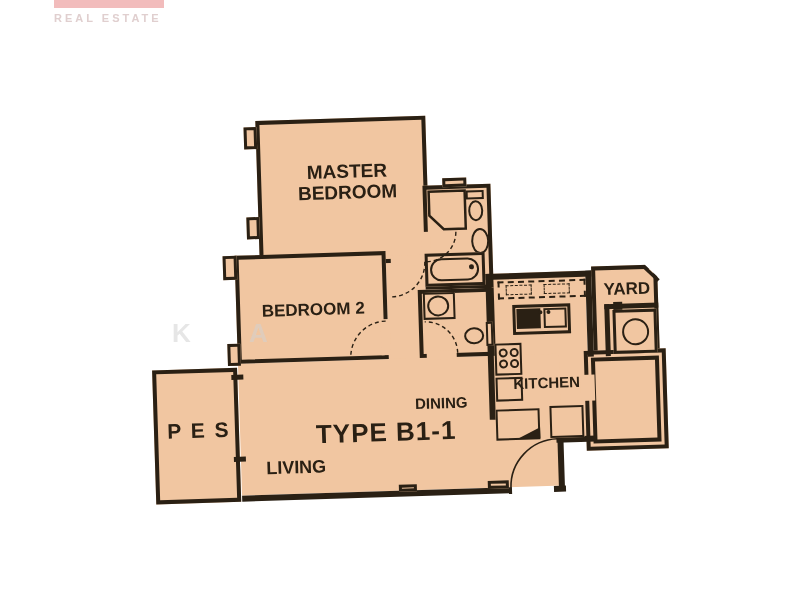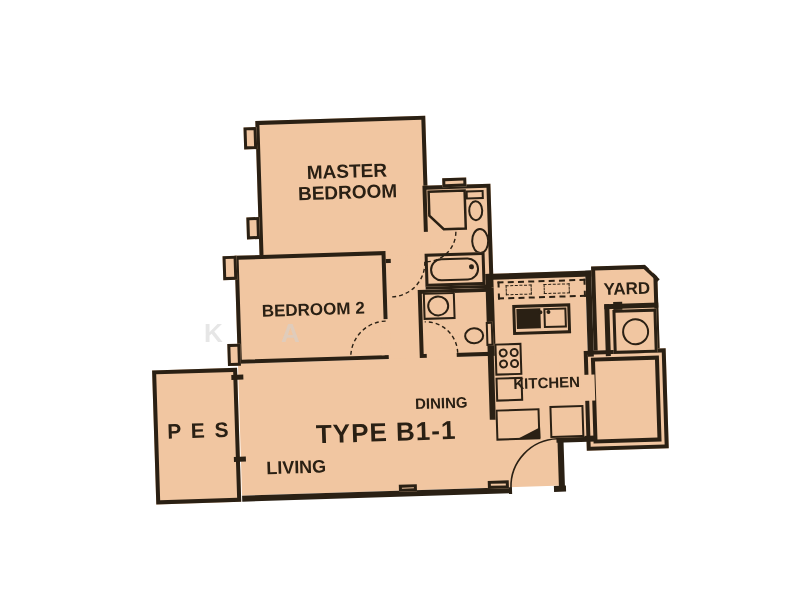--- a/index.html
+++ b/index.html
@@ -13,21 +13,21 @@
   .stage{position:relative;width:800px;height:591px;background:#fff;}
 
   
   .logo{position:absolute;left:54px;top:0;width:116px;}
   .logo-bar{width:110px;height:8px;background:var(--logo-bar);}
   .logo-text{margin-top:4px;font-size:11px;font-weight:bold;letter-spacing:3px;
     color:#e0cfcf;white-space:nowrap;}
 
   
   .watermark{position:absolute;left:172px;top:318px;font-size:26px;font-weight:bold;
-    letter-spacing:26px;color:rgba(210,210,210,0.55);margin-left:32px;}
+    letter-spacing:26px;color:rgba(210,210,210,0.55);}
 
   
   #plan{position:absolute;left:0;top:0;width:800px;height:591px;
     transform:rotate(-1.8deg);transform-origin:420px 300px;}
   .patch{position:absolute;background:var(--floor);}
   .room{position:absolute;background:var(--floor);border:4px solid var(--wall);}
   .wallseg{position:absolute;background:var(--wall);}
   .gap{position:absolute;background:var(--floor);}
   .fx{position:absolute;background:var(--floor);border:2px solid var(--wall);}
   .fx3{border-width:3px;}
@@ -45,20 +45,24 @@
   .lbl-dining{font-size:15px;}
   .lbl-type{font-size:26px;letter-spacing:1px;}
   .lbl-kitchen{font-size:15px;}
   .lbl-yard{font-size:17px;}
 </style>
 </head>
 <body>
 
 <div class="stage">
 
+  <div class="logo">
+    <div class="logo-bar"></div>
+    <div class="logo-text">REAL ESTATE</div>
+  </div>
 
   <div class="plan-wrap" id="plan">
 
     <div class="patch" style="left:387px;top:262px;width:39px;height:98px"></div>
     <div class="patch" style="left:486px;top:276px;width:100px;height:170px"></div>
     <div class="patch" style="left:236px;top:358px;width:321px;height:132px"></div>
 
     <div class="room" style="left:261px;top:116px;width:170px;height:146px"></div>
     <div class="room" style="left:426px;top:186px;width:68px;height:104px"></div>
     <div class="room" style="left:418px;top:290px;width:76px;height:68px"></div>

